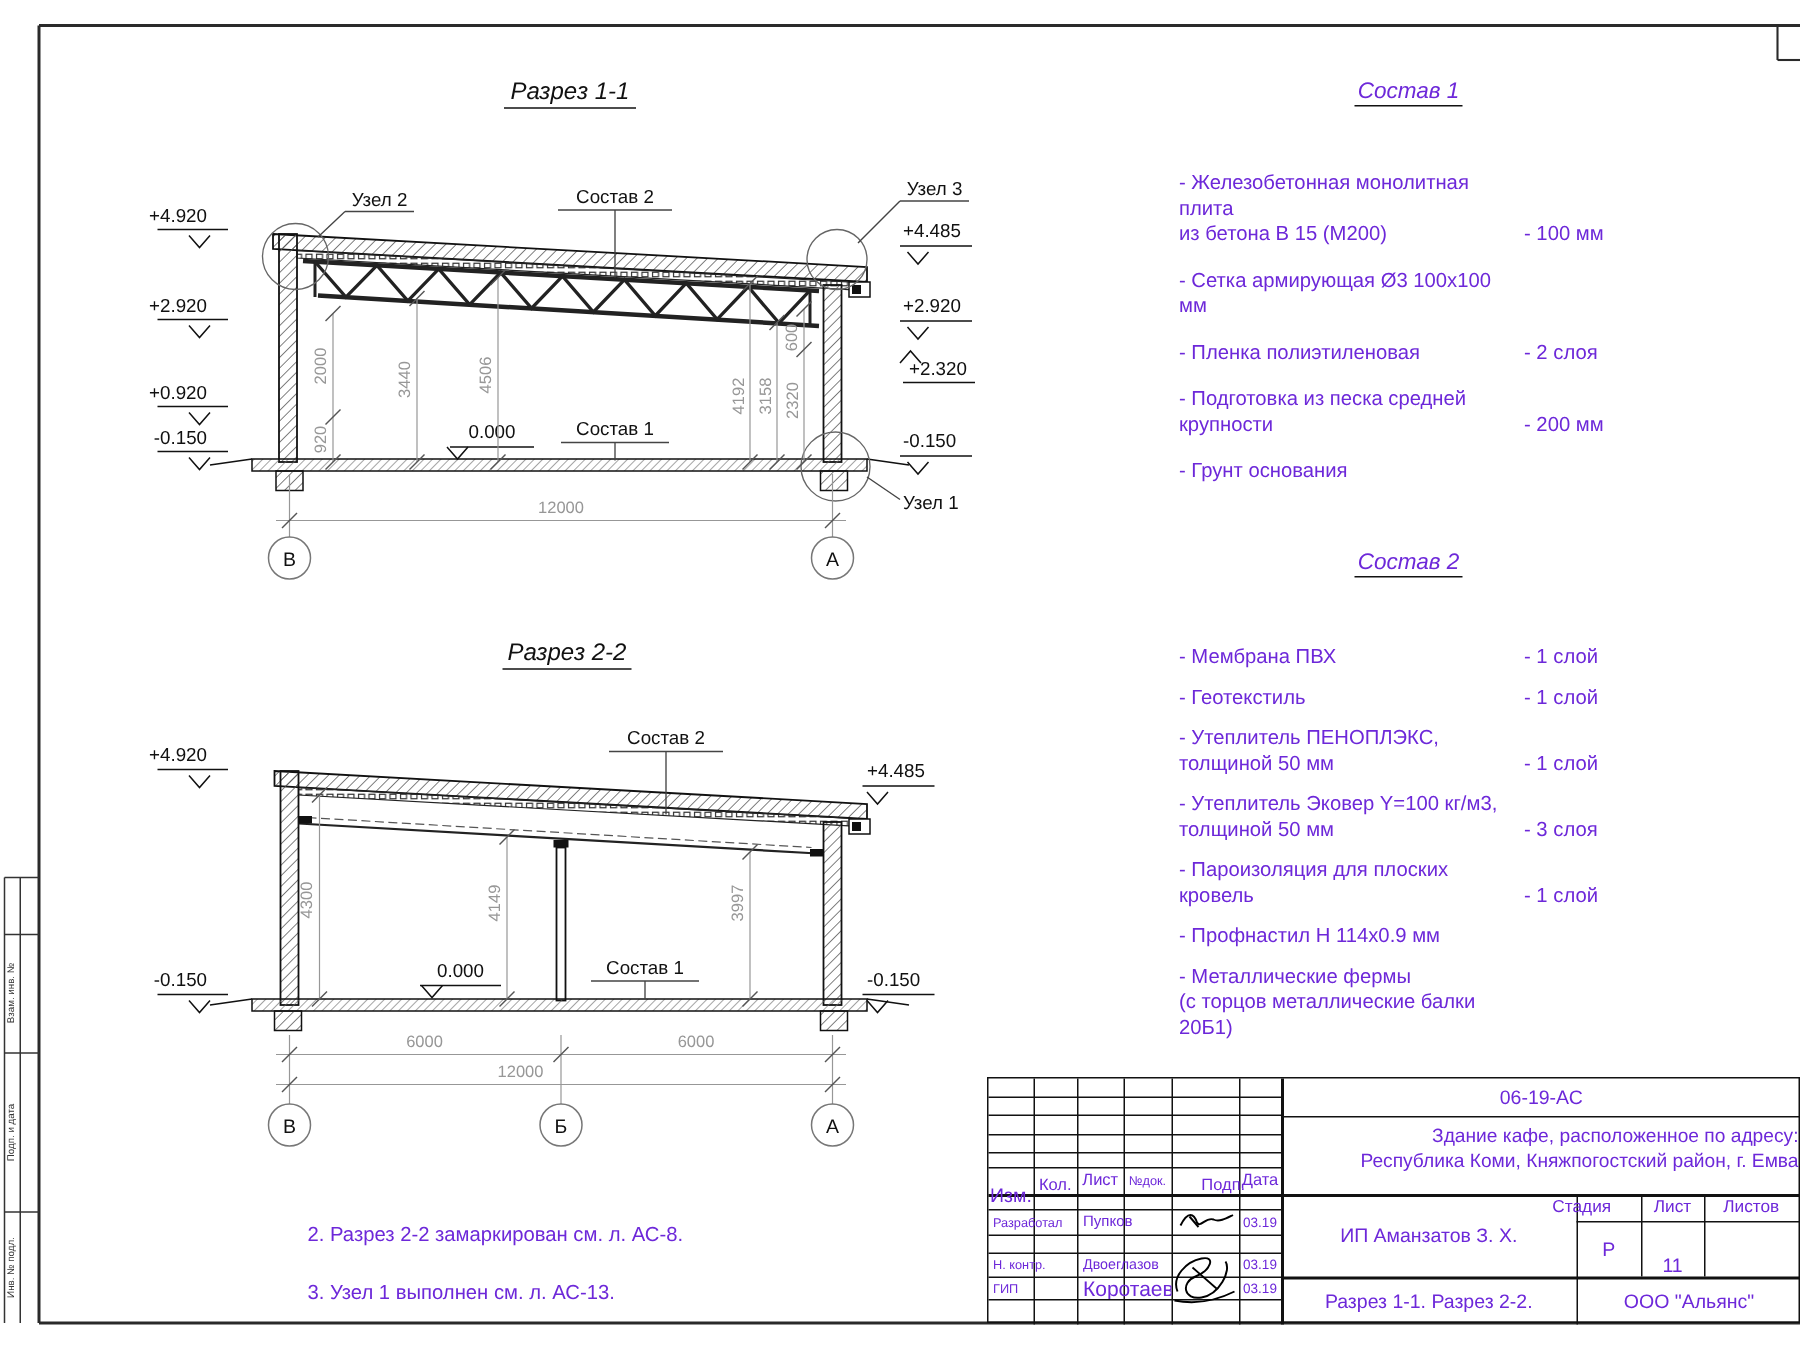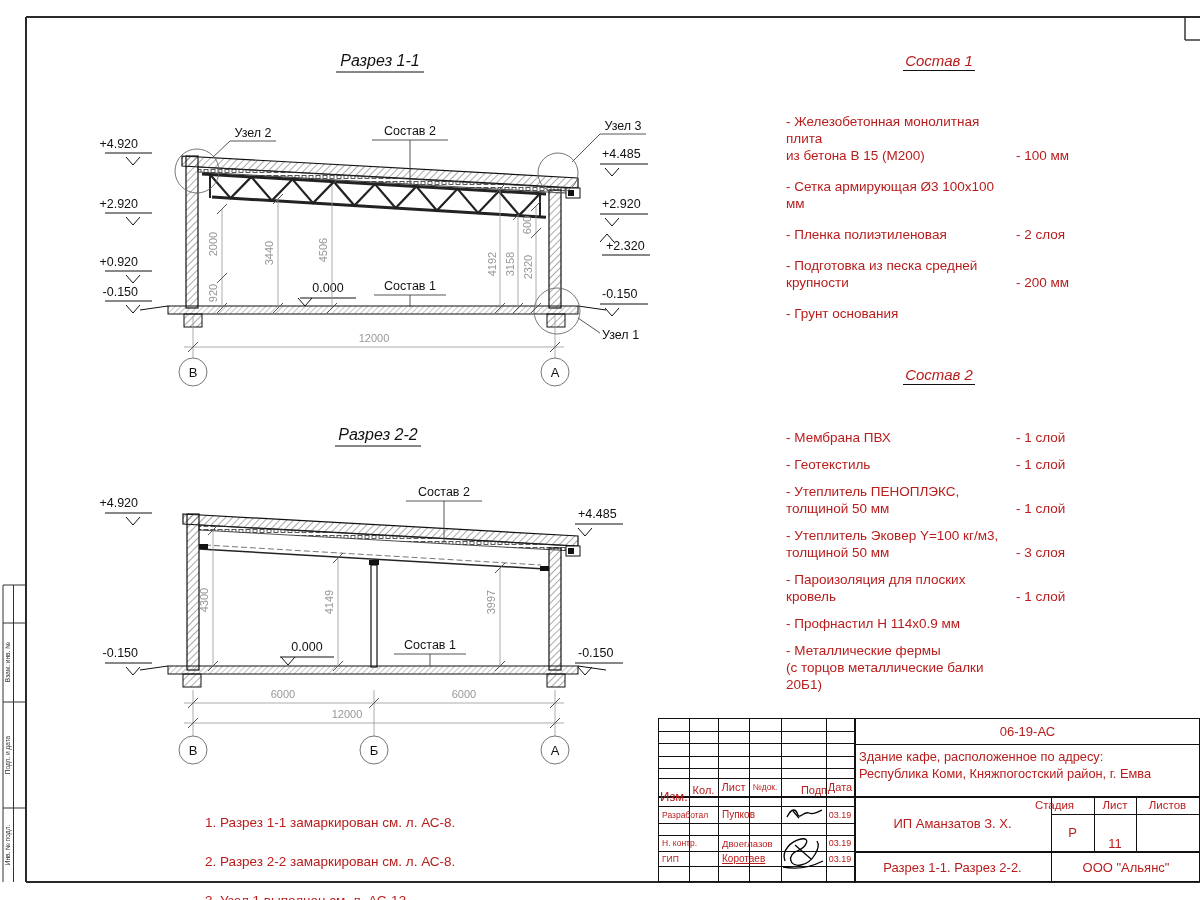--- a/index.html
+++ b/index.html
@@ -1,17 +1,17 @@
 <!DOCTYPE html>
 <html><head>
 <meta charset="utf-8">
 <style>
   html,body{margin:0;padding:0;background:#e8e8e8;}
   .sheet{position:relative;width:1200px;height:900px;background:#ffffff;overflow:hidden;
-         font-family:"Liberation Sans",sans-serif;color:#b91c1c;}
+         font-family:"Liberation Sans",sans-serif;color:#6d28d9;}
   svg{position:absolute;left:0;top:0;}
   svg text{font-family:"Liberation Sans",sans-serif;}
   .ttl{font-size:16px;font-style:italic;fill:#111;}
   .lbl{font-size:12.5px;fill:#111;}
   .elev{font-size:12.5px;fill:#111;}
   .dim{font-size:11px;fill:#979797;}
   .ax{font-size:13px;fill:#111;}
   .mgn{font-size:6.5px;fill:#333;}
   .blockabs{position:absolute;}
   
@@ -365,21 +365,20 @@
         <div class="s-val"></div>
       </div>
   <div class="s-item">
         <div class="s-name">- Металлические фермы
 (с торцов металлические балки 20Б1)</div>
         <div class="s-val"></div>
       </div>
 </div>
 
 <div class="blockabs notes" style="left:205px;top:793px;width:330px;">
-  <div>1. Разрез 1-1 замаркирован см. л. АС-8.</div>
   <div>2. Разрез 2-2 замаркирован см. л. АС-8.</div>
   <div>3. Узел 1 выполнен см. л. АС-13.</div>
   
 </div>
 
 <div class="tb">
 
   <div class="vl" style="left:30px;top:0;height:164px;"></div>
   <div class="vl" style="left:59px;top:0;height:164px;"></div>
   <div class="vl" style="left:90px;top:0;height:164px;"></div>
@@ -412,35 +411,35 @@
   <div class="cell" style="left:134px;top:59px;width:45px;height:24px;font-size:11px;">Подп.</div>
   <div class="cell" style="left:167px;top:59px;width:28px;height:18px;font-size:11px;">Дата</div>
 
   <div class="cell left" style="left:0;top:87px;width:59px;height:17px;font-size:8.5px;">Разработал</div>
   <div class="cell left" style="left:60px;top:87px;width:62px;height:17px;font-size:10px;">Пупков</div>
   <div class="cell" style="left:167px;top:87px;width:28px;height:17px;font-size:9px;">03.19</div>
   <div class="cell left" style="left:0;top:116px;width:59px;height:16px;font-size:8.5px;">Н. контр.</div>
   <div class="cell left" style="left:60px;top:116px;width:62px;height:16px;font-size:9.5px;">Двоеглазов</div>
   <div class="cell" style="left:167px;top:116px;width:28px;height:16px;font-size:9px;">03.19</div>
   <div class="cell left" style="left:0;top:132px;width:59px;height:15px;font-size:8.5px;">ГИП</div>
-  <div class="cell left" style="left:60px;top:132px;width:62px;height:15px;font-size:10px;text-decoration:underline;">Коротаев</div>
+  <div class="cell left" style="left:60px;top:132px;width:62px;height:15px;font-size:14px;">Коротаев</div>
   <div class="cell" style="left:167px;top:132px;width:28px;height:15px;font-size:9px;">03.19</div>
 
   <svg class="sig" style="left:124px;top:86px;position:absolute;" width="42" height="18">
     <path d="M4,12 C9,2 13,4 15,10 C17,14 21,6 26,8 C30,10 35,7 39,5" fill="none" stroke="#000" stroke-width="1.3"></path>
     <path d="M10,6 L16,13" stroke="#000" stroke-width="1.3"></path>
   </svg>
   <svg class="sig" style="left:118px;top:112px;position:absolute;" width="52" height="40">
     <path d="M8,30 C4,20 14,10 24,8 C34,6 30,16 20,20 C10,24 12,36 24,34 C36,32 44,16 40,10" fill="none" stroke="#000" stroke-width="1.3"></path>
     <path d="M6,36 C16,38 30,38 46,30" fill="none" stroke="#000" stroke-width="1.3"></path>
     <path d="M18,14 L34,28" stroke="#000" stroke-width="1.2"></path>
   </svg>
 
   <div class="cell" style="left:195px;top:0;width:347px;height:25px;font-size:13px;">06-19-АС</div>
-  <div style="position:absolute;left:200px;top:29px;width:340px;font-size:12.8px;line-height:17px;text-align:left;">
+  <div style="position:absolute;left:200px;top:29px;width:340px;font-size:12.8px;line-height:17px;text-align:right;">
     <div>Здание кафе, расположенное по адресу:</div>
     <div>Республика Коми, Княжпогостский район, г. Емва</div>
   </div>
   <div class="cell" style="left:195px;top:77px;width:197px;height:55px;font-size:13px;">ИП Аманзатов З. Х.</div>
   <div class="cell" style="left:374px;top:77px;width:43px;height:18px;font-size:11.5px;">Стадия</div>
   <div class="cell" style="left:435px;top:77px;width:42px;height:18px;font-size:11.5px;">Лист</div>
   <div class="cell" style="left:477px;top:77px;width:63px;height:18px;font-size:11.5px;">Листов</div>
   <div class="cell" style="left:392px;top:95px;width:43px;height:37px;font-size:13px;">Р</div>
   <div class="cell" style="left:435px;top:95px;width:42px;height:37px;font-size:13px;margin-top:11px;">11</div>
   <div class="cell" style="left:477px;top:95px;width:63px;height:37px;font-size:13px;"></div>

